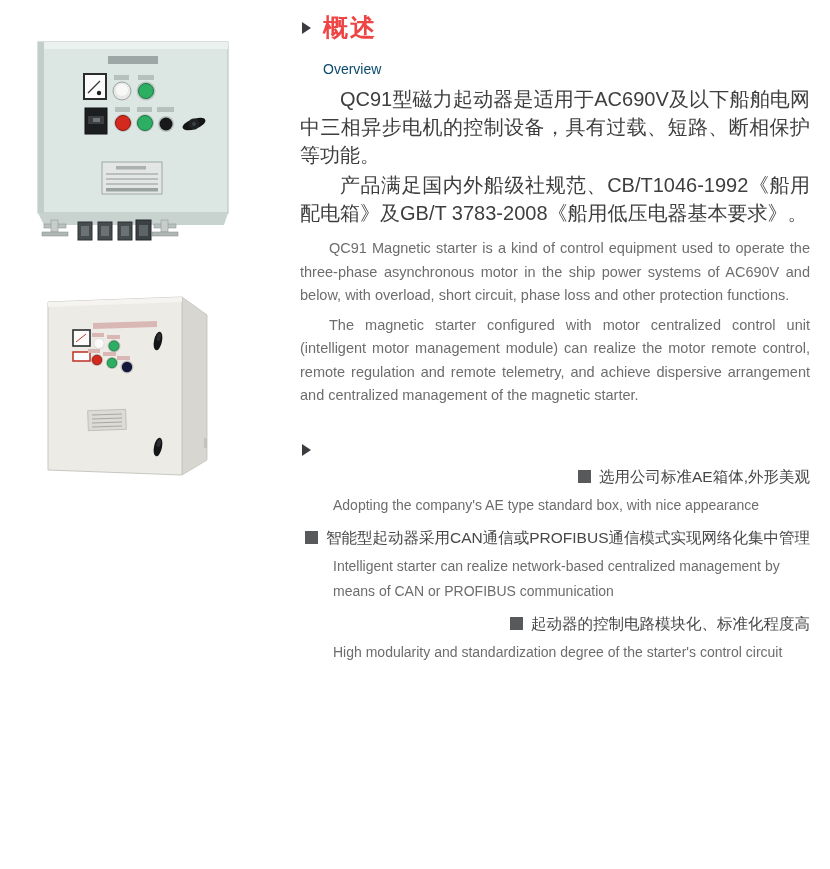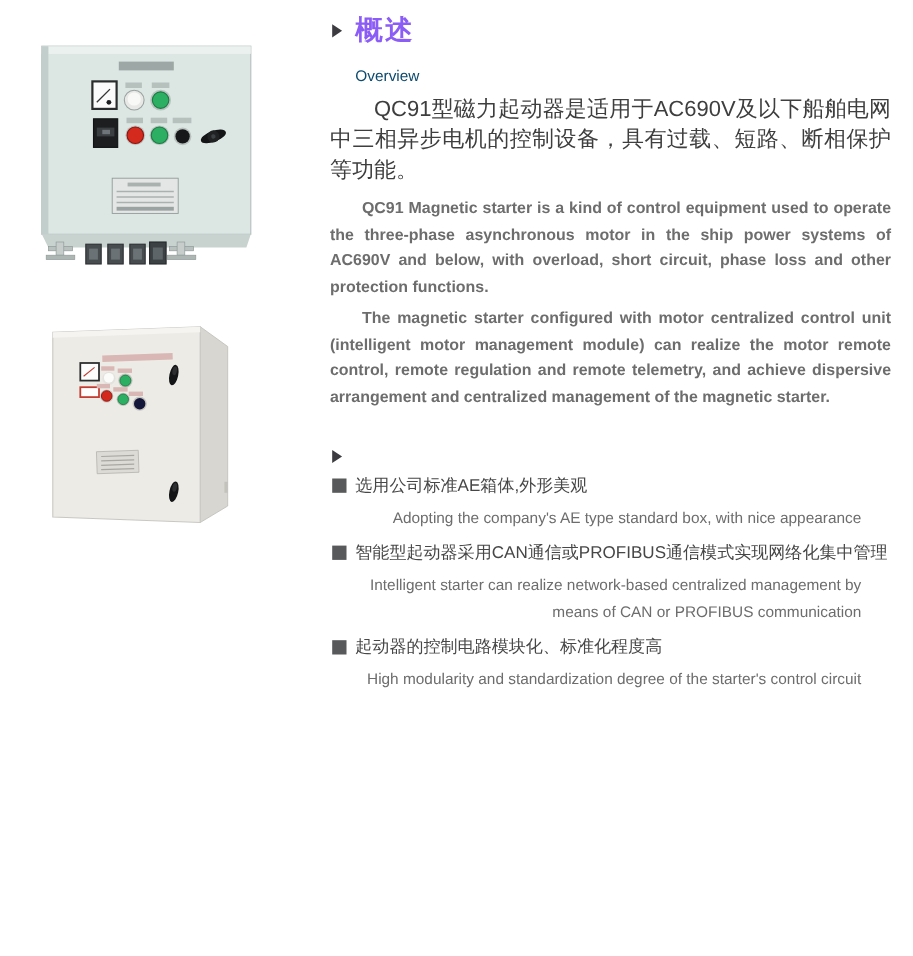--- a/index.html
+++ b/index.html
@@ -24,46 +24,46 @@
 
   .section-header { display: flex; align-items: flex-start; margin-bottom: 8px; }
   .arrow-icon {
     width: 0; height: 0; flex: 0 0 auto;
     border-left: 9px solid #3c3c40;
     border-top: 6px solid transparent;
     border-bottom: 6px solid transparent;
     margin: 10px 12px 0 2px;
   }
   .section-titles { display: flex; flex-direction: column; }
-  .section-title-zh { font-size: 25px; font-weight: bold; color: #8b5cf6; letter-spacing: 2px; line-height: 1.2; }
+  .section-title-zh { font-size: 25px; font-weight: bold; color: #ef4444; letter-spacing: 2px; line-height: 1.2; }
   .section-title-en { font-size: 14px; color: #0c4a6e; margin-top: 19px; }
 
   .overview-body { margin-top: 8px; }
   .para-zh {
     font-size: 20px; color: #3e3e3e; line-height: 28px;
     text-indent: 2em; text-align: justify; margin: 0 0 2px 0;
   }
   .para-en {
     font-size: 14.5px; color: #6d6d6d; line-height: 23.5px;
-    text-indent: 2em; text-align: justify; margin: 6px 0 0 0; font-weight: bold;
+    text-indent: 2em; text-align: justify; margin: 6px 0 0 0;
   }
   .en-block { margin-top: 10px; }
 
   .features-section { margin-top: 26px; }
   .feature-list { margin-top: 10px; }
   .feature-item { margin-bottom: 9px; }
-  .feature-zh-row { display: flex; align-items: flex-start; }
+  .feature-zh-row { display: flex; align-items: flex-start; justify-content: flex-end; }
   .bullet-square {
     flex: 0 0 auto; width: 13px; height: 13px; background: #58595b;
     margin: 4px 8px 0 2px;
   }
   .feature-zh { font-size: 15.5px; color: #474747; line-height: 22px; }
   .feature-en {
     margin: 5px 0 0 33px; font-size: 14px; color: #6d6d6d;
-    line-height: 25px; text-align: right; max-width: 450px;
+    line-height: 25px; text-align: left; max-width: 450px;
   }
 </style>
 </head>
 <body>
 
 <div class="page">
 
   <div class="photo1">
     <svg viewBox="0 0 194 202">
 
@@ -231,20 +231,21 @@
     <div class="section">
       <div class="section-header">
         <div class="arrow-icon"></div>
         <div class="section-titles">
           <div class="section-title-zh">概述</div>
           <div class="section-title-en">Overview</div>
         </div>
       </div>
       <div class="overview-body">
         <p class="para-zh">QC91型磁力起动器是适用于AC690V及以下船舶电网中三相异步电机的控制设备，具有过载、短路、断相保护等功能。</p>
+        <p class="para-zh">产品满足国内外船级社规范、CB/T1046-1992《船用配电箱》及GB/T 3783-2008《船用低压电器基本要求》。</p>
         <div class="en-block">
           <p class="para-en">QC91 Magnetic starter is a kind of control equipment used to operate the three-phase asynchronous motor in the ship power systems of AC690V and below, with overload, short circuit, phase loss and other protection functions.</p>
           <p class="para-en">The magnetic starter configured with motor centralized control unit (intelligent motor management module) can realize the motor remote control, remote regulation and remote telemetry, and achieve dispersive arrangement and centralized management of the magnetic starter.</p>
         </div>
       </div>
     </div>
 
     <div class="section features-section">
       <div class="section-header">
         <div class="arrow-icon"></div>

